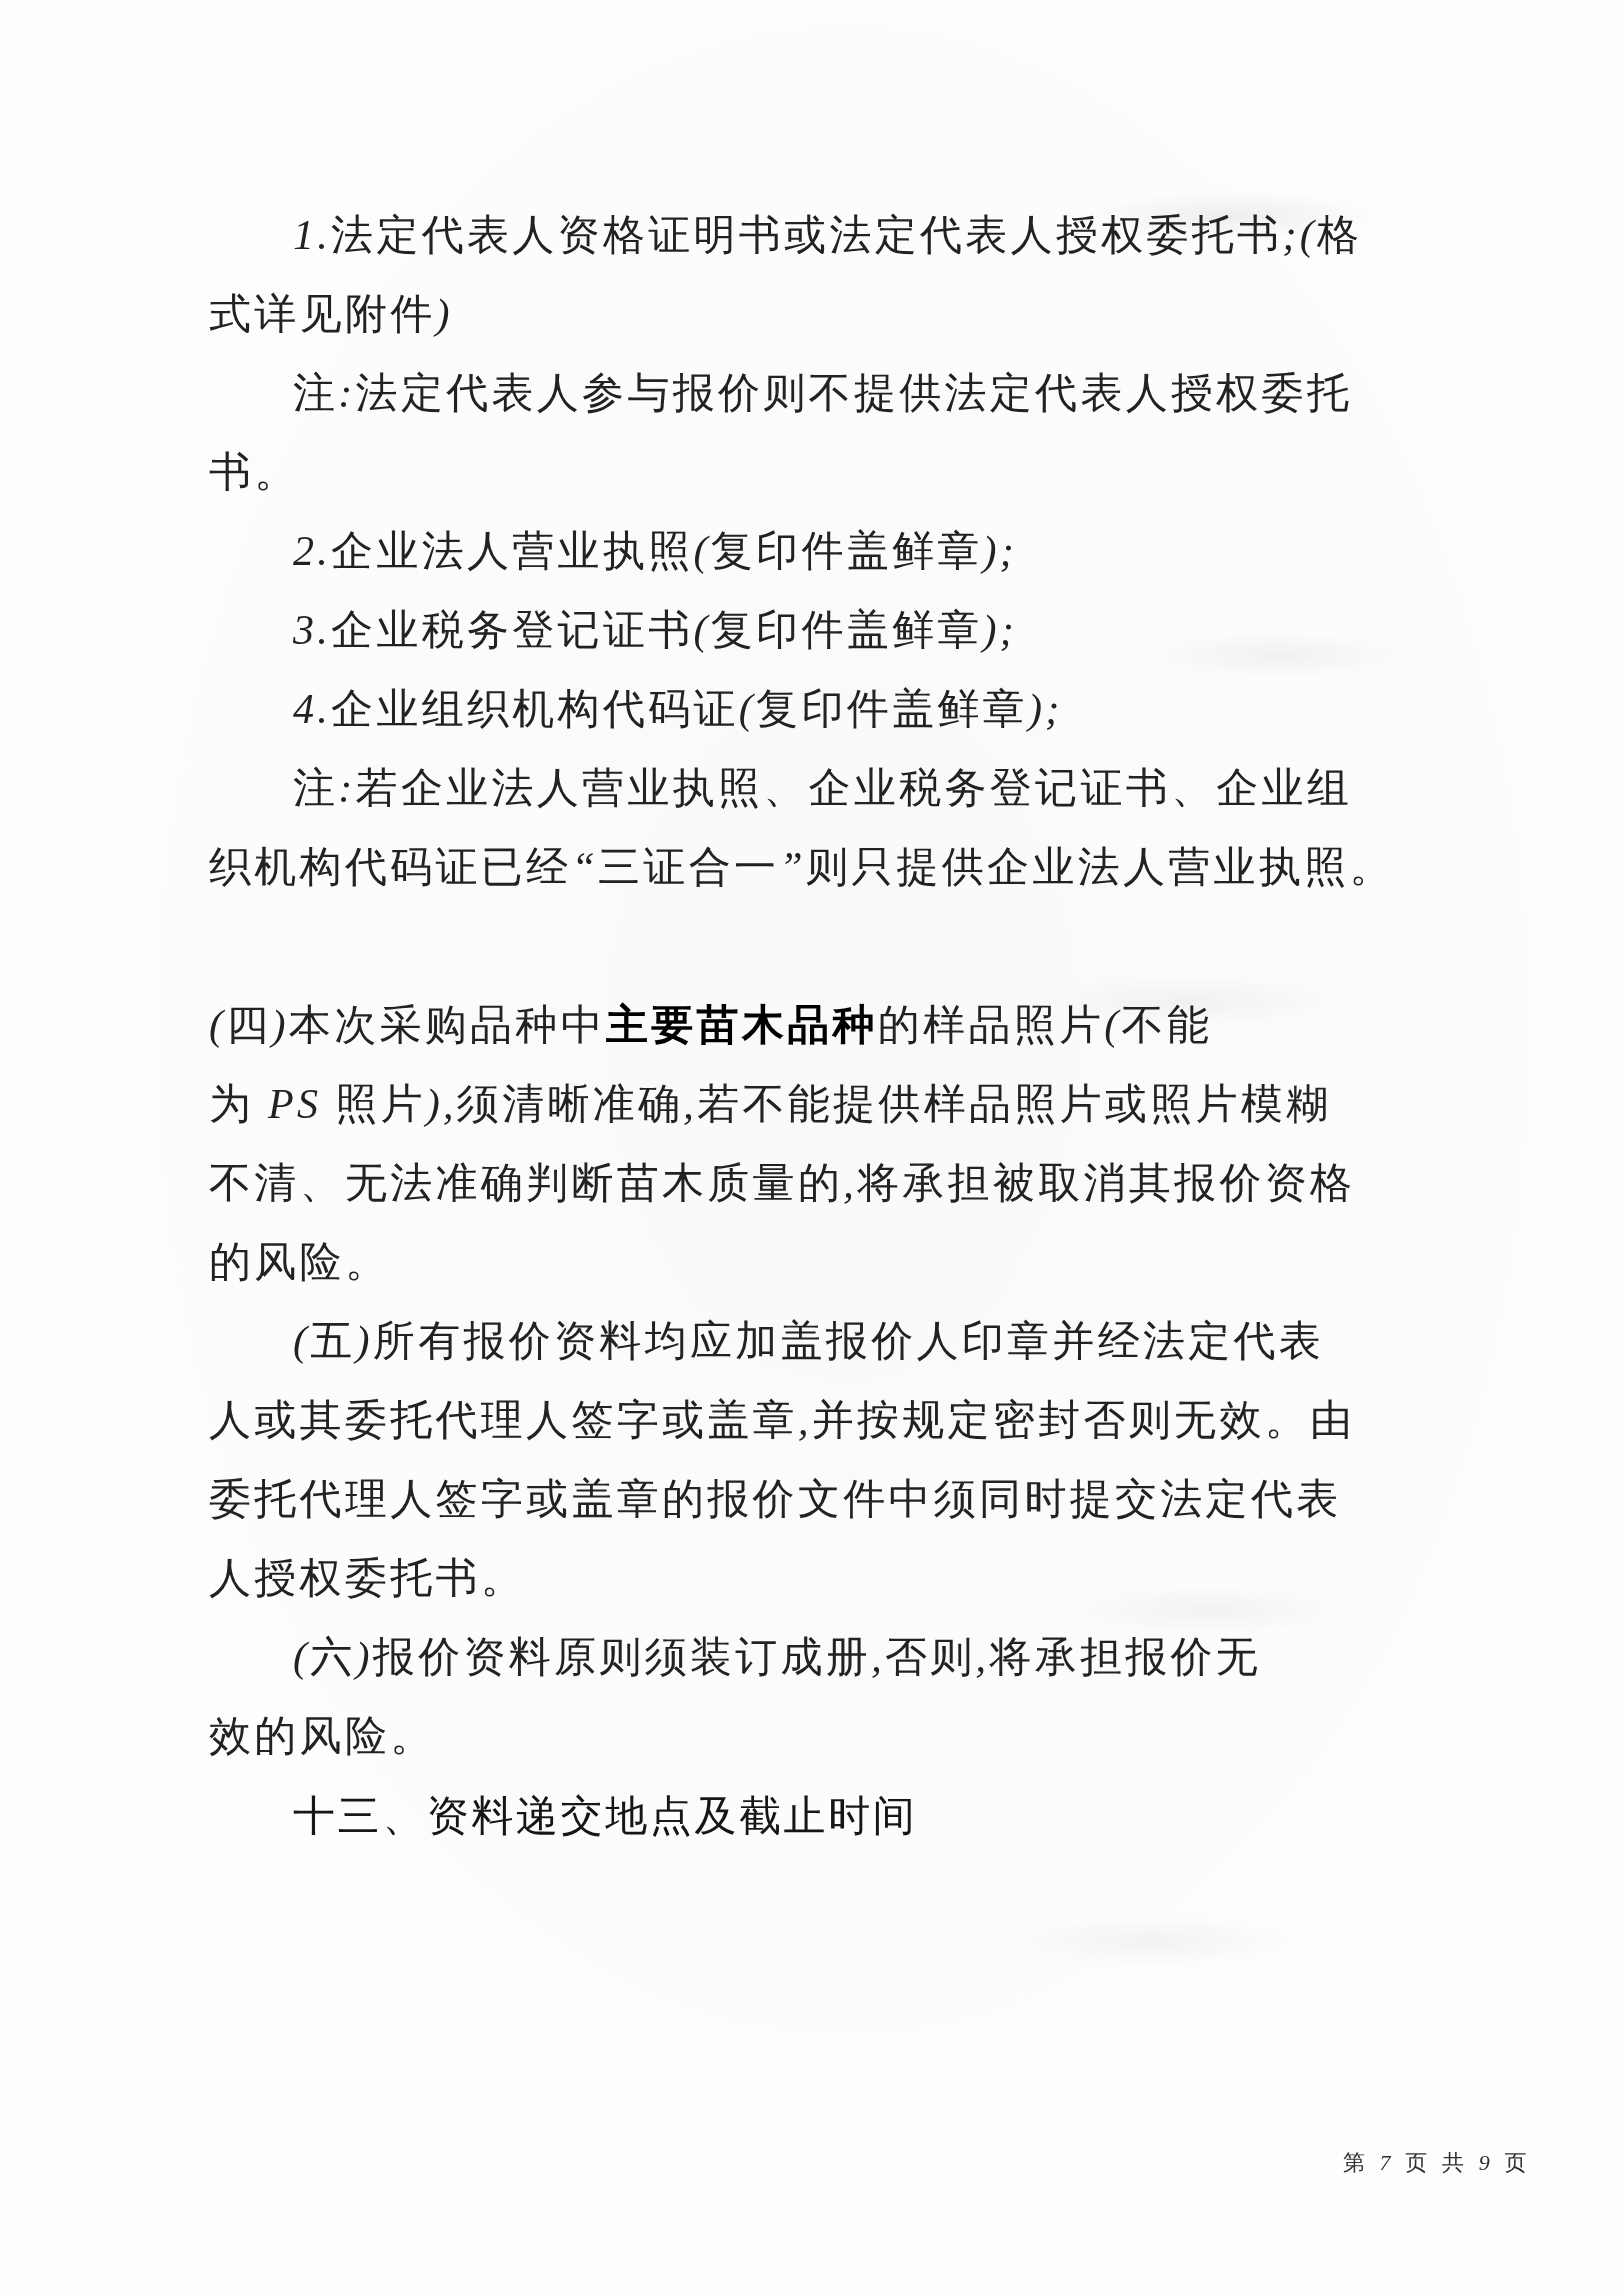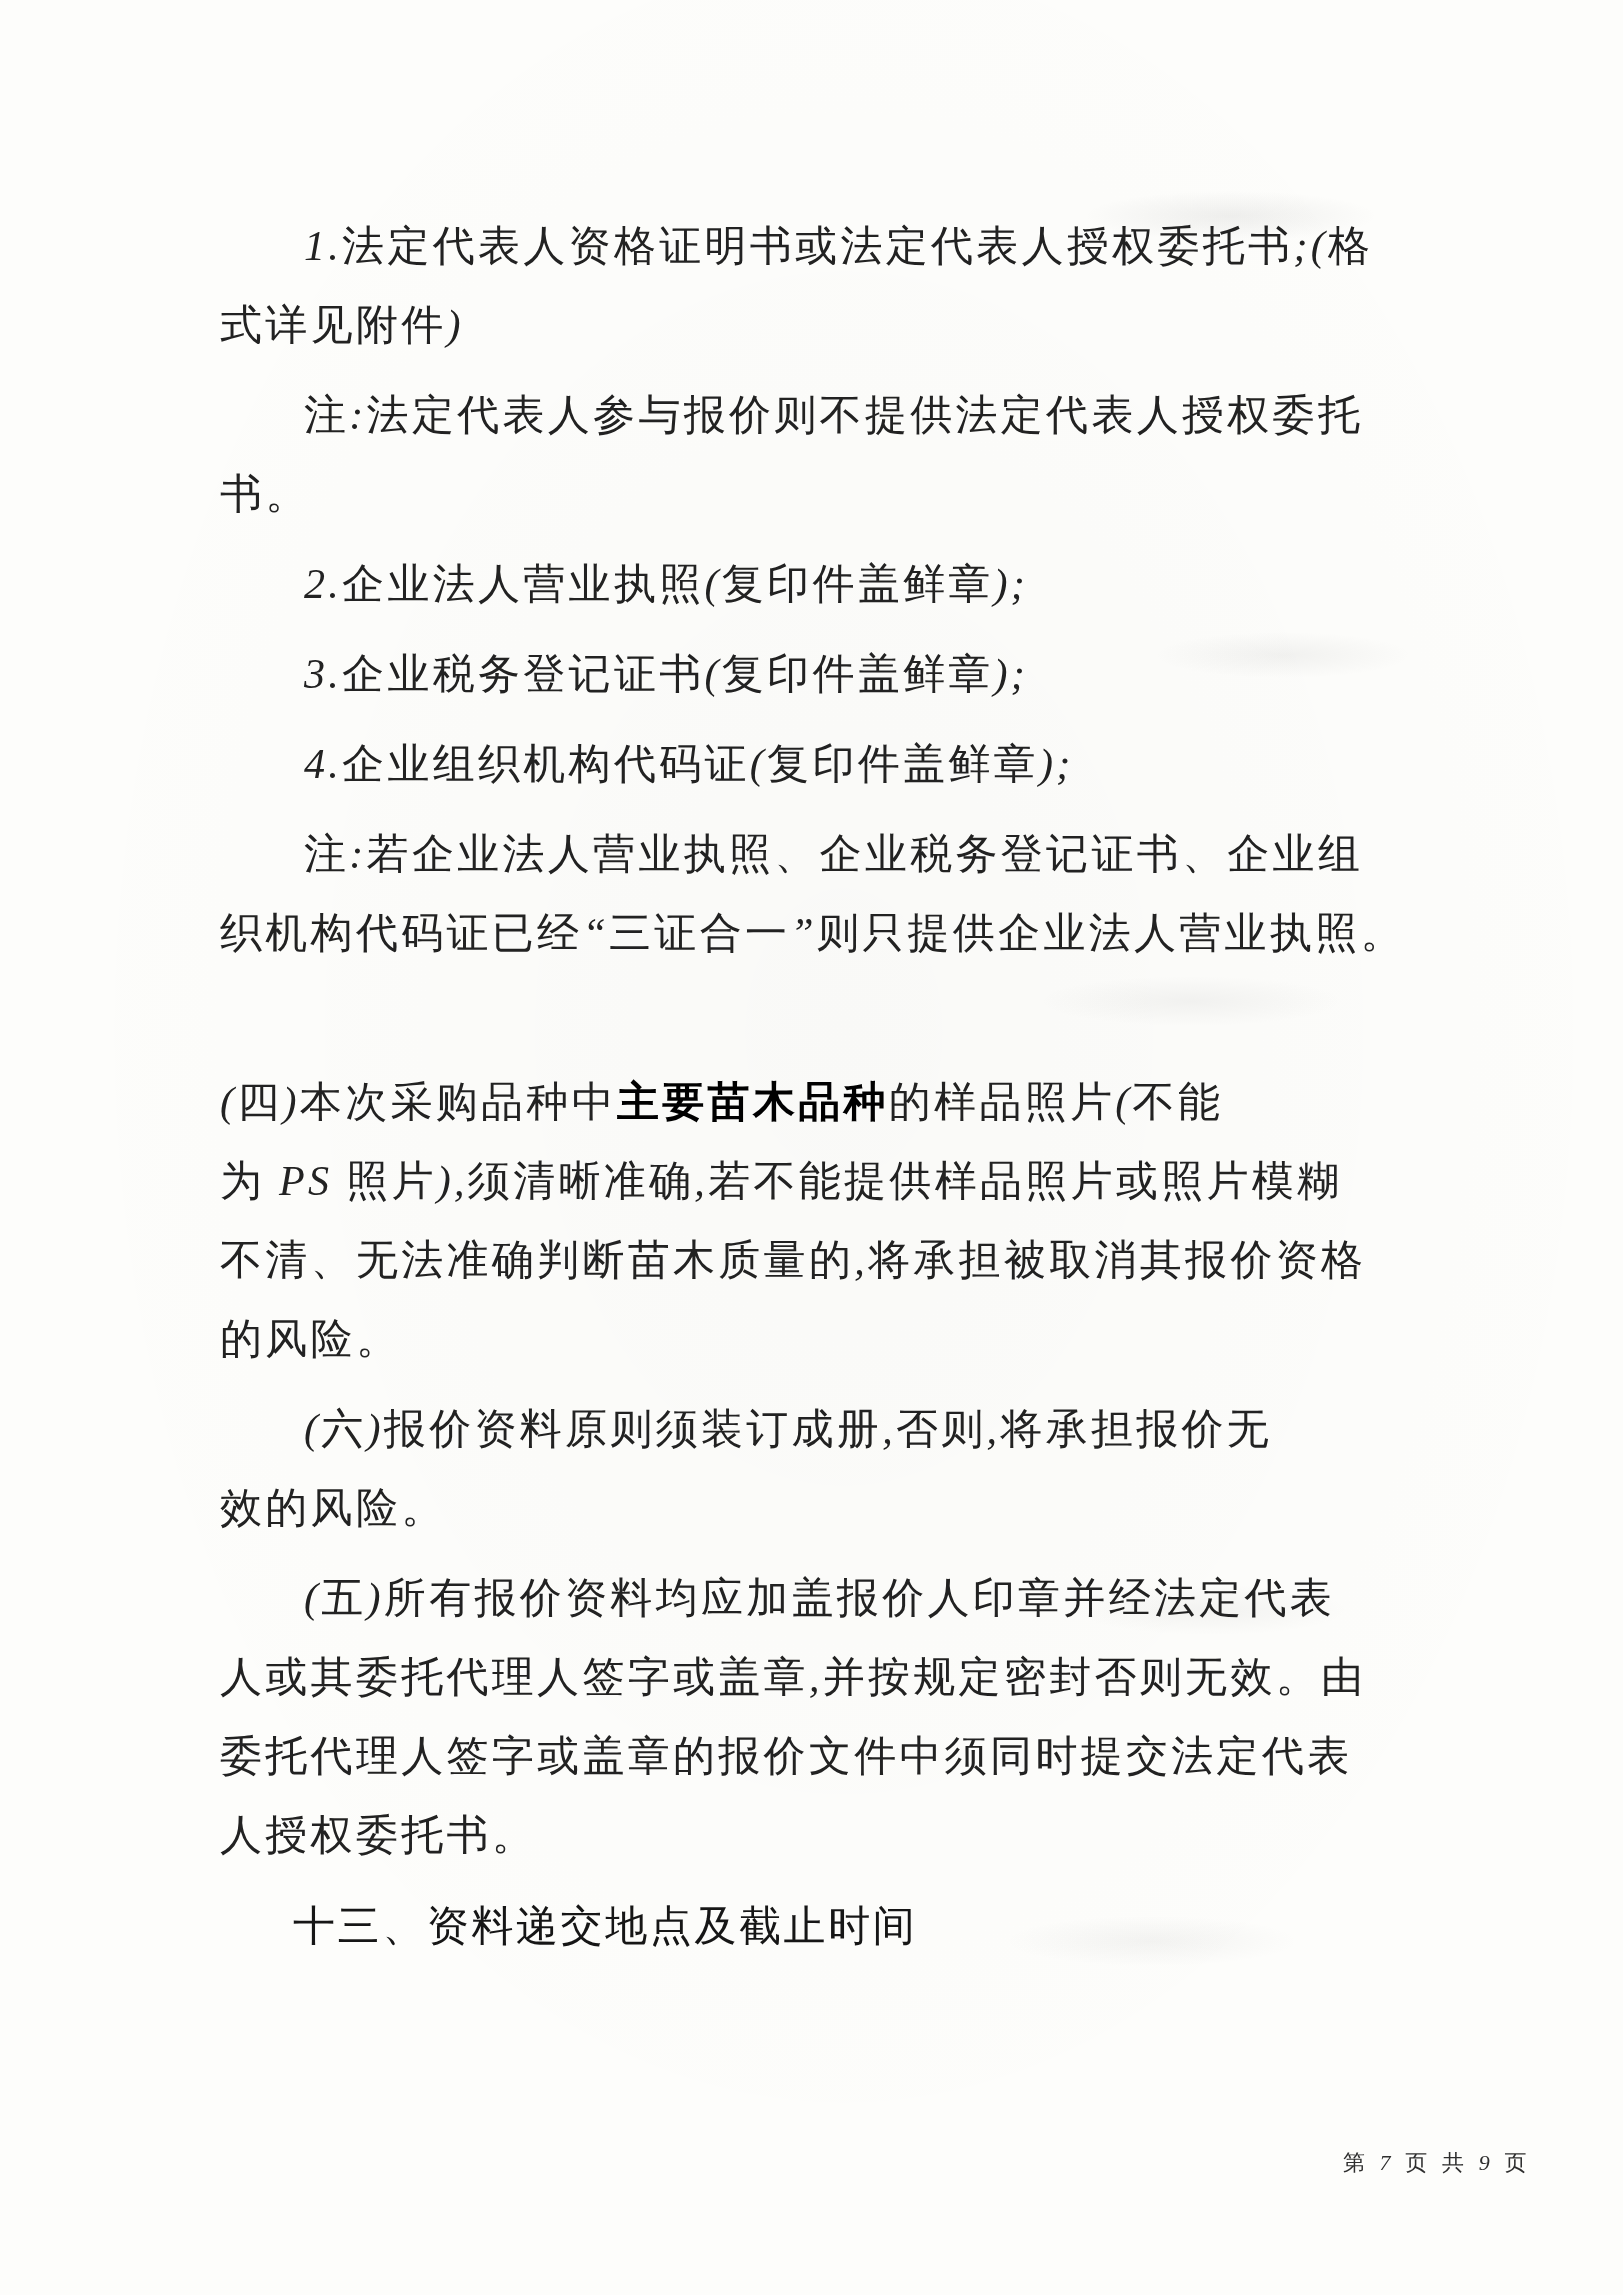--- a/index.html
+++ b/index.html
@@ -36,21 +36,21 @@
     top: 196px;
     width: 1224px;
     font-size: 42px;
     line-height: 79px;
     letter-spacing: 3.3px;
     color: #222222;
     font-style: oblique 7deg;
     text-align: left;
   }
   p.body-p {
-    margin: 11px;
+    margin: 0;
     text-indent: 84px;
     white-space: pre-line;
   }
   .bold-term { font-weight: 700; color: #000000; }
   .heading {
     margin: 0;
     text-indent: 84px;
     font-family: "Liberation Sans", sans-serif;
     font-weight: 400;
     font-size: 42px;
@@ -85,23 +85,23 @@
     <p class="body-p">3.企业税务登记证书(复印件盖鲜章);</p>
     <p class="body-p">4.企业组织机构代码证(复印件盖鲜章);</p>
     <p class="body-p">注:若企业法人营业执照、企业税务登记证书、企业组
 织机构代码证已经“三证合一”则只提供企业法人营业执照。</p>
     <p class="body-p">
       <span>(四)本次采购品种中</span><span class="bold-term">主要苗木品种</span><span>的样品照片(不能
 为 PS 照片),须清晰准确,若不能提供样品照片或照片模糊
 不清、无法准确判断苗木质量的,将承担被取消其报价资格
 的风险。</span>
     </p>
-    <p class="body-p">(六)报价资料原则须装订成册,否则,将承担报价无
-效的风险。</p>
     <p class="body-p">(五)所有报价资料均应加盖报价人印章并经法定代表
 人或其委托代理人签字或盖章,并按规定密封否则无效。由
 委托代理人签字或盖章的报价文件中须同时提交法定代表
 人授权委托书。</p>
+    <p class="body-p">(六)报价资料原则须装订成册,否则,将承担报价无
+效的风险。</p>
     <h2 class="heading">十三、资料递交地点及截止时间</h2>
   </div>
   <div class="footer">第 7 页 共 9 页</div>
 </div>
 
 
 </body></html>

